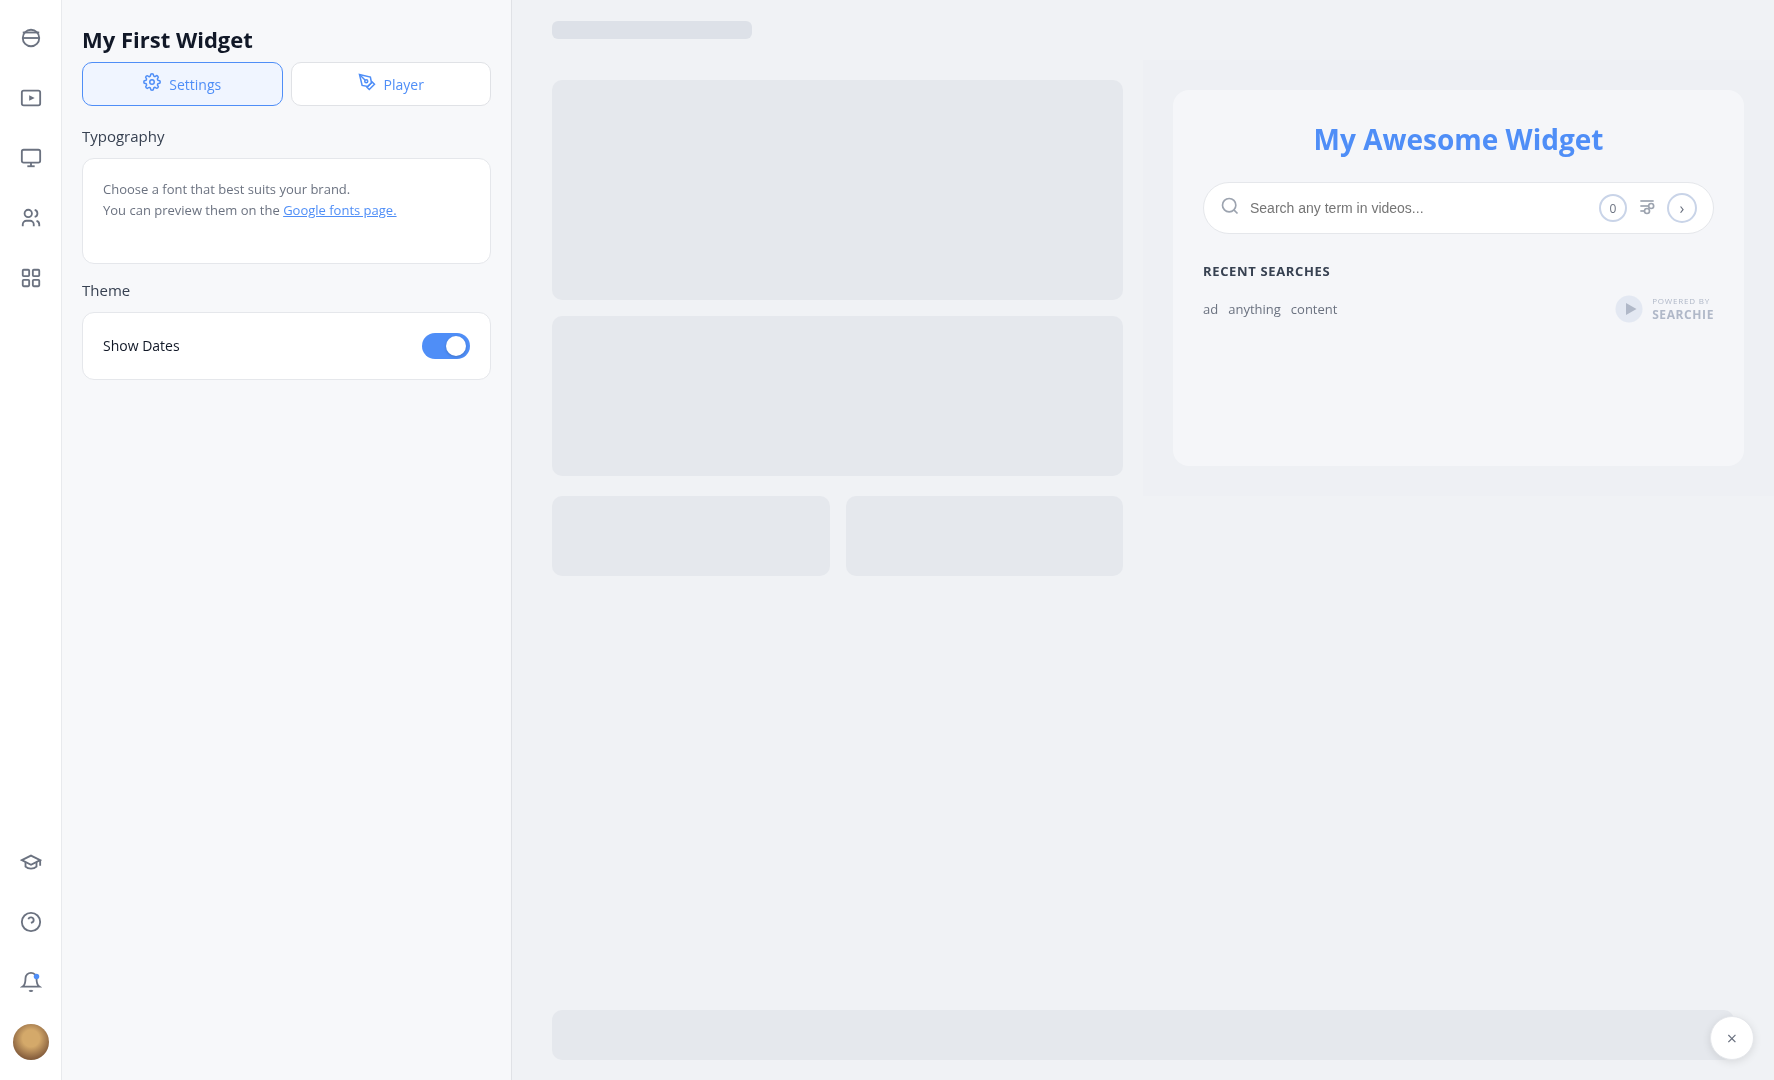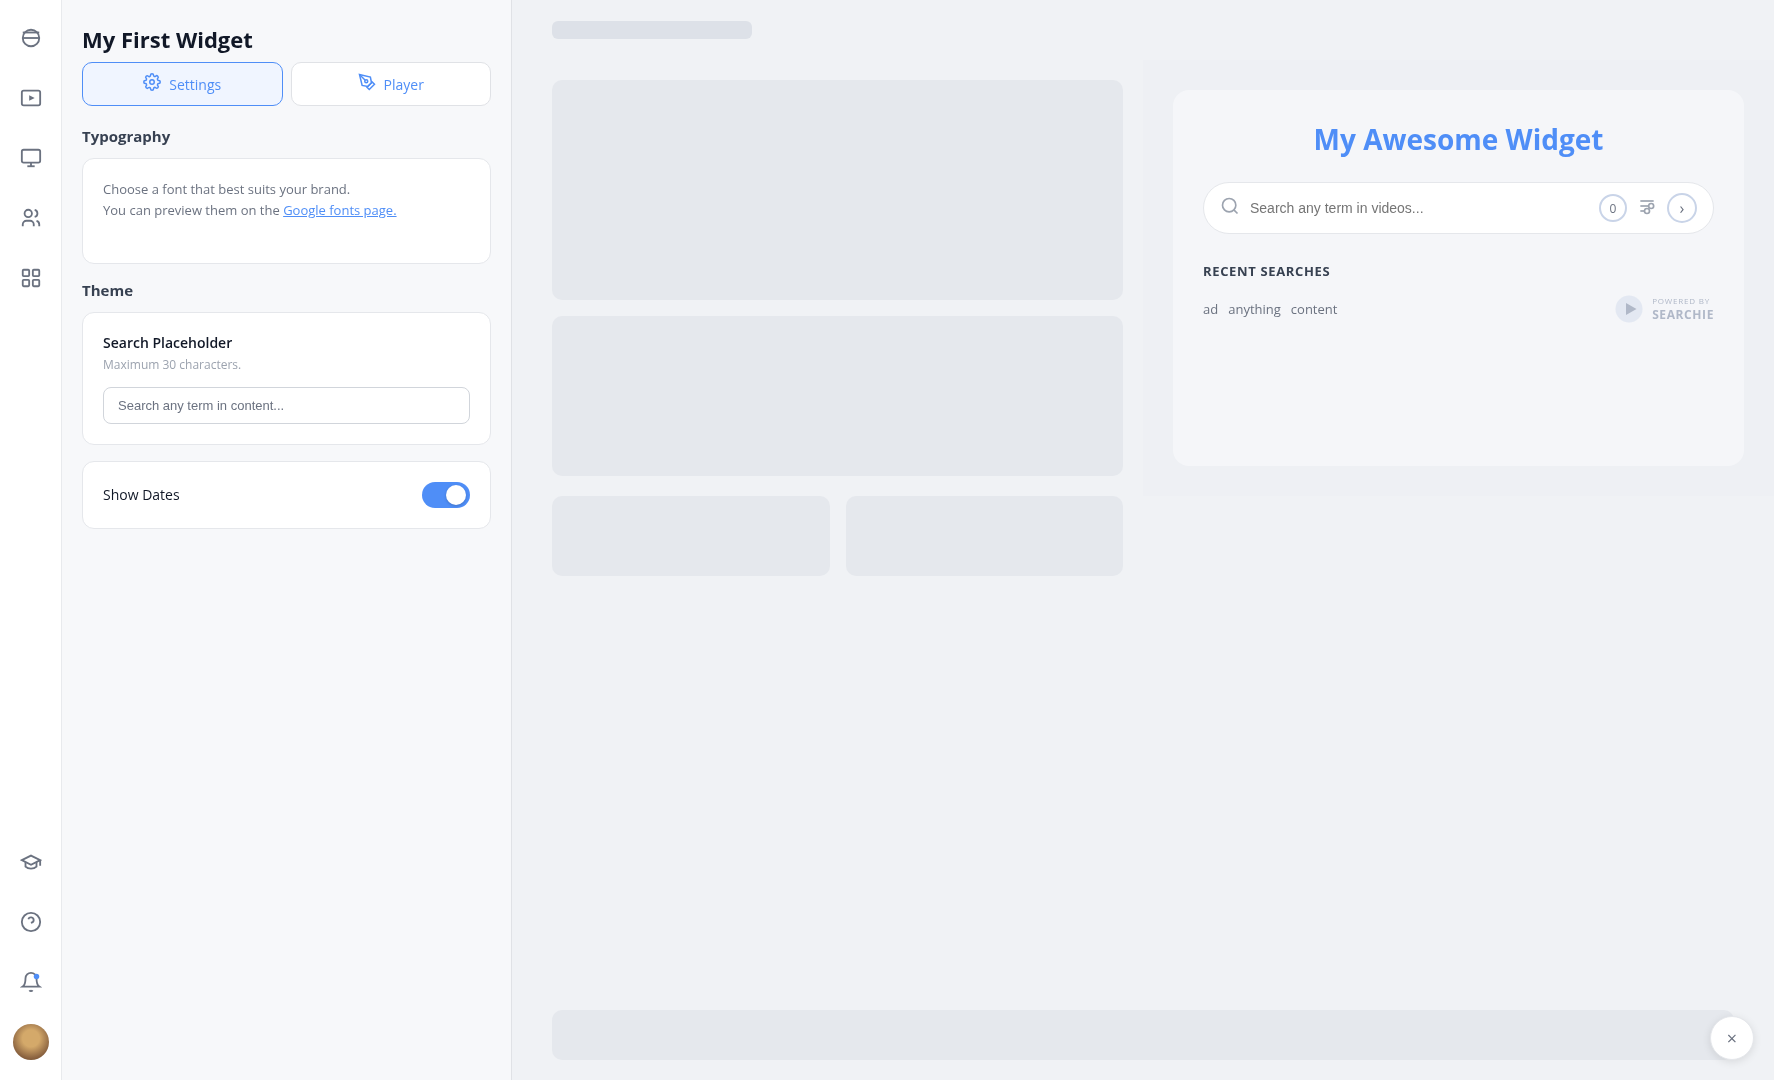--- a/index.html
+++ b/index.html
@@ -129,21 +129,21 @@
       display: flex;
       align-items: center;
       justify-content: center;
       gap: 10px;
     }
     .player-settings-btn svg { width: 20px; height: 20px; }
 
     
     .section-label {
       font-size: 15px;
-      font-weight: 700;
+      font-weight: 400;
       color: #374151;
       margin-bottom: 12px;
       margin-top: 10px;
     }
 
     
     .typography-desc {
       font-size: 13px;
       color: #6b7280;
       line-height: 1.6;
@@ -499,25 +499,20 @@
   <div class="card">
     <div class="typography-desc">
       <span>Choose a font that best suits your brand.</span><br>
       <span>You can preview them on the</span>
       <a href="#">Google fonts page.</a>
     </div>
   </div>
 
   <div class="section-label">Theme</div>
 
-  <div class="card">
-    <div class="search-placeholder-title">Search Placeholder</div>
-    <div class="search-placeholder-desc">Maximum 30 characters.</div>
-    <input class="search-input-field" type="text" value="Search any term in content..." style="">
-  </div>
 
   <div class="card">
     <div class="toggle-row">
       <span class="toggle-label">Show Dates</span>
       <div class="toggle">
         <div class="toggle-knob"></div>
       </div>
     </div>
   </div>
 </div>

